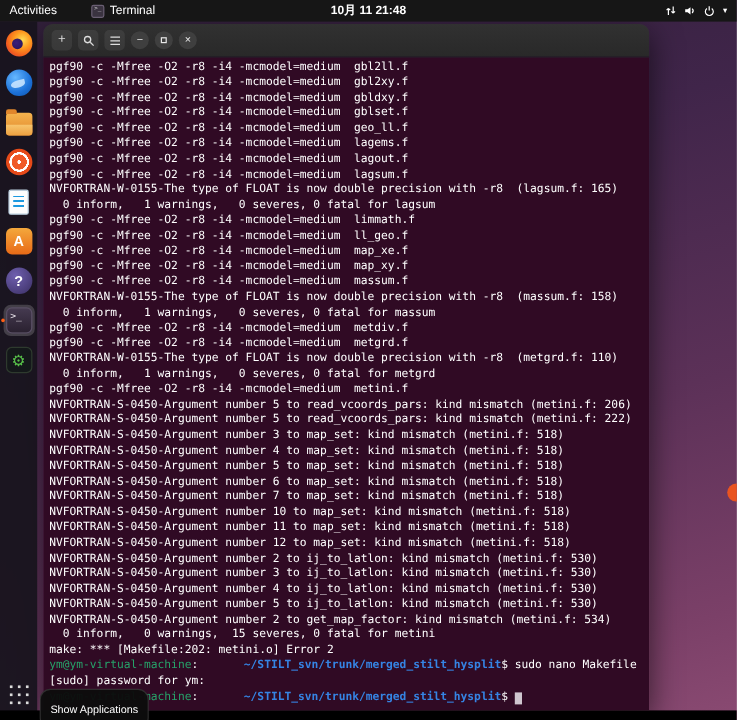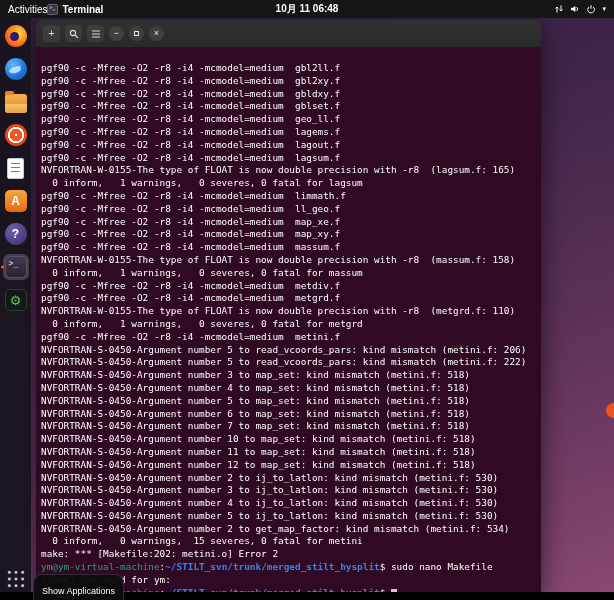--- a/index.html
+++ b/index.html
@@ -5,22 +5,22 @@
   * { margin:0; padding:0; box-sizing:border-box; }
   html,body { width:614px; height:600px; overflow:hidden; }
   body {
     position:relative;
     font-family:"Liberation Sans", sans-serif;
     background:linear-gradient(165deg,#31203a 0%,#40254a 30%,#5c3158 62%,#7b4068 88%,#8a4a72 100%);
   }
 
   
   .topbar{position:absolute;top:0;left:0;right:0;height:18px;background:#161616;display:flex;align-items:center;color:#fff;font-size:10px;z-index:10;}
-  .tb-left{display:flex;align-items:center;gap:0;padding-left:8px;}
-  .tb-app{display:flex;align-items:center;gap:4px;font-weight:bold;justify-content:center;}
+  .tb-left{display:flex;align-items:center;gap:29px;padding-left:8px;}
+  .tb-app{display:flex;align-items:center;gap:4px;font-weight:normal;justify-content:center;}
   .tb-term-ic{width:11px;height:11px;background:#3a3340;border:1px solid #6a5f73;border-radius:2px;position:relative;}
   .tb-term-ic::after{content:">_";position:absolute;left:1px;top:-1px;font-family:"DejaVu Sans Mono",monospace;font-size:5px;color:#ddd;}
   .tb-clock{position:absolute;left:50%;transform:translateX(-50%);font-weight:bold;}
   .tb-right{margin-left:auto;display:flex;align-items:center;gap:6px;padding-right:8px;}
   .tb-right svg{display:block;}
   .chev{font-size:7px;color:#fff;}
 
   
   .dock{position:absolute;left:0;top:18px;bottom:0;width:31px;background:rgba(24,20,30,0.95);display:flex;flex-direction:column;align-items:center;padding-top:5px;z-index:5;}
   .dock-items{display:flex;flex-direction:column;gap:7px;align-items:center;}
@@ -49,42 +49,42 @@
   .show-apps-wrap{margin-top:auto;margin-bottom:8px;width:26px;height:26px;display:flex;align-items:center;justify-content:center;}
   .show-apps{width:20px;height:20px;background-image:radial-gradient(circle,#dcdcdc 1.2px,transparent 1.5px);background-size:6.7px 6.7px;background-position:center;}
 
   
   .window{position:absolute;left:36px;top:20px;width:505px;height:572px;border-radius:8px 8px 0 0;box-shadow:0 8px 26px rgba(0,0,0,.6);z-index:4;display:flex;flex-direction:column;overflow:hidden;}
   .titlebar{height:28px;background:linear-gradient(#313131,#292929);display:flex;align-items:center;padding:0 7px;gap:5px;border-bottom:1px solid #1b1b1b;}
   .hb-btn{width:17px;height:17px;border-radius:4px;display:flex;align-items:center;justify-content:center;background:rgba(255,255,255,0.07);color:#ddd;font-size:11px;line-height:1;}
   .title{flex:1;text-align:center;color:#fff;font-weight:bold;font-size:10px;white-space:nowrap;overflow:hidden;}
   .win-ctrl{width:15px;height:15px;border-radius:50%;background:#3f3f3f;color:#e8e8e8;display:flex;align-items:center;justify-content:center;font-size:9px;line-height:1;}
   .max-glyph{width:5px;height:5px;border:1px solid #e8e8e8;display:block;}
-  .term{flex:1;background:#300a24;color:#ffffff;font-family:"DejaVu Sans Mono",monospace;font-size:9.4px;line-height:12.8px;white-space:pre;padding:14px 0 0 5px;overflow:hidden;}
+  .term{flex:1;background:#300a24;color:#ffffff;font-family:"DejaVu Sans Mono",monospace;font-size:9.4px;line-height:12.8px;white-space:pre;padding:2px 0 0 5px;overflow:hidden;}
   .term .u{color:#26a269;font-weight:normal;}
-  .term .p{color:#3584e4;font-weight:bold;}
+  .term .p{color:#3584e4;font-weight:bold;margin-left:38px;}
   .term .cur{display:inline-block;width:5.6px;height:10.5px;background:#cfc6cf;vertical-align:-2px;}
 
   
   .bottom-strip{position:absolute;left:0;right:0;bottom:0;height:8px;background:#000;z-index:6;}
   .tooltip{position:absolute;left:33px;top:574px;height:33px;display:flex;align-items:center;padding:0 8px;background:rgba(12,12,12,0.96);border:1px solid rgba(255,255,255,0.14);border-radius:9px;color:#fff;font-size:9px;z-index:8;white-space:nowrap;}
   .edge-dot{position:absolute;right:-7px;top:403px;width:15px;height:15px;border-radius:50%;background:#e95420;z-index:9;}
 </style>
 </head>
 <body>
 
 <div class="topbar">
   <div class="tb-left">
     <span>Activities</span>
     <span class="tb-app">
       <span class="tb-term-ic"></span>
       <span>Terminal</span>
     </span>
   </div>
-  <span class="tb-clock">10月 11 06:48</span>
+  <span class="tb-clock">10月 11 21:48</span>
   <div class="tb-right">
     <svg width="10" height="10" viewBox="0 0 10 10">
         <path d="M3 8.5V3M3 3L1.5 4.5M3 3l1.5 1.5" stroke="#fff" stroke-width="1" fill="none"></path>
         <path d="M7 1.5V7M7 7l-1.5-1.5M7 7l1.5-1.5" stroke="#fff" stroke-width="1" fill="none"></path>
       </svg>
     <svg width="10" height="10" viewBox="0 0 10 10">
         <path d="M1 3.8h2L5.4 2v6L3 6.2H1z" fill="#fff"></path>
         <path d="M6.8 3.2a2.6 2.6 0 010 3.6" stroke="#fff" stroke-width="1" fill="none"></path>
       </svg>
     <svg width="10" height="10" viewBox="0 0 10 10">

